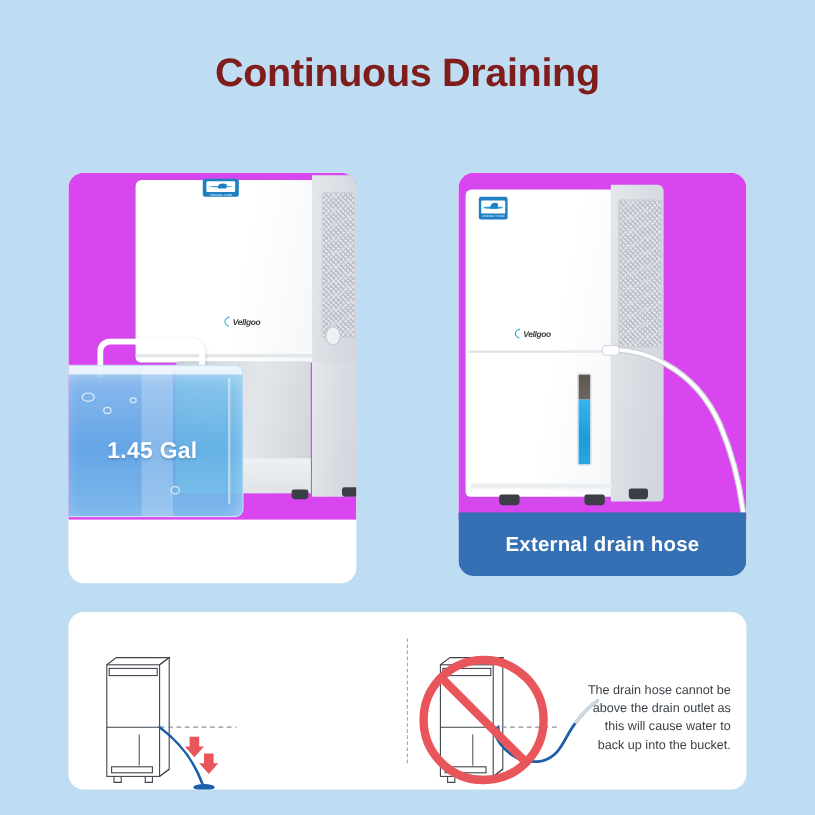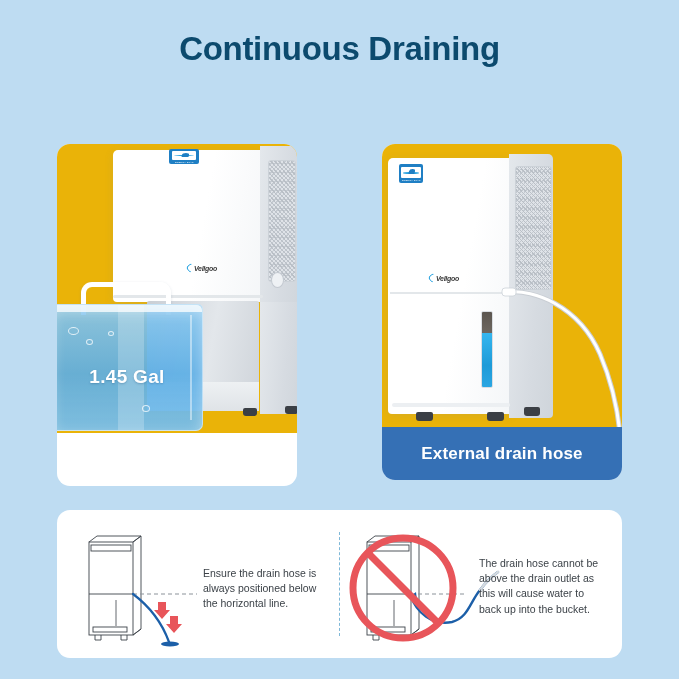--- a/index.html
+++ b/index.html
@@ -7,35 +7,35 @@
     width:679px;height:679px;
     background:#bedcf2;
     font-family:"Liberation Sans",sans-serif;
     overflow:hidden;
     position:relative;
   }
 
   
   .header{position:absolute;left:0;top:0;width:679px;text-align:center;}
   .title{
-    font-size:33px;font-weight:bold;color:#0c4a6e;
-    letter-spacing:-0.3px;margin-top:30px;
+    font-size:33px;font-weight:bold;color:#7f1d1d;
+    letter-spacing:-0.3px;margin-top:42px;
   }
   .subtitle{
     font-size:16.5px;color:#1c2b3a;line-height:1.42;
     margin-top:10px;padding:0 38px;
   }
 
   
   .card{
     position:absolute;background:#ffffff;border-radius:13px;overflow:hidden;
   }
   .card.left{left:57px;top:144px;width:240px;height:342px;}
   .card.right{left:382px;top:144px;width:240px;height:336px;}
-  .photo{position:absolute;left:0;top:0;width:100%;height:289px;overflow:hidden;background:#eab308;}
+  .photo{position:absolute;left:0;top:0;width:100%;height:289px;overflow:hidden;background:#d946ef;}
   .caption{
     position:absolute;left:0;bottom:0;width:100%;height:53px;
     background:#3570b5;color:#fff;font-size:17px;font-weight:bold;
     display:flex;align-items:center;justify-content:center;
     letter-spacing:0.2px;
   }
 
   
   .estar{
     position:absolute;background:#1f7fc4;border-radius:2px;
@@ -132,21 +132,21 @@
   }
 
   
   .hosesvg{position:absolute;left:0;top:0;width:100%;height:100%;overflow:visible;}
 
   
   .bottom{
     position:absolute;left:57px;top:510px;width:565px;height:148px;
     background:#fff;border-radius:13px;overflow:hidden;
   }
-  .bhalf{position:absolute;top:4px;height:100%;}
+  .bhalf{position:absolute;top:16px;height:100%;text-align:right;}
   .bhalf.l{left:0;width:282px;}
   .bhalf.r{left:283px;width:282px;}
   .vdash{
     position:absolute;left:282px;top:22px;width:0;height:104px;
     border-left:1px dashed #7fb8d8;
   }
   .btext{
     position:absolute;font-size:10.5px;color:#3c4248;line-height:1.45;
   }
   .diagram{position:absolute;left:0;top:0;width:100%;height:100%;}
@@ -263,21 +263,20 @@
         <path d="M76,121 L84,115"></path>
       </g>
       <line x1="76" y1="80" x2="140" y2="80" stroke="#8b9299" stroke-width="1" stroke-dasharray="4,3"></line>
       <path d="M76,80 C92,92 104,106 112,128" fill="none" stroke="#1c5fa8" stroke-width="2.2" stroke-linecap="round"></path>
       <ellipse cx="113" cy="130" rx="9" ry="2.6" fill="#1c5fa8"></ellipse>
       <g fill="#e8555a">
         <path d="M101,88 L109,88 L109,96 L113,96 L105,105 L97,96 L101,96 Z"></path>
         <path d="M113,102 L121,102 L121,110 L125,110 L117,119 L109,110 L113,110 Z"></path>
       </g>
     </svg>
-    <div class="btext" style="left:146px;top:52px;width:128px;">Ensure the drain hose is always positioned below the horizontal line.</div>
   </div>
 
   <div class="bhalf r">
     <svg class="diagram" viewBox="0 0 282 148">
       <g fill="none" stroke="#3d4349" stroke-width="0.9">
         <rect x="27" y="28" width="44" height="93"></rect>
         <path d="M27,28 L35,22 L79,22 L71,28"></path>
         <path d="M71,28 L79,22 L79,115 L71,121"></path>
         <line x1="27" y1="80" x2="71" y2="80"></line>
         <rect x="29" y="31" width="40" height="6"></rect>

